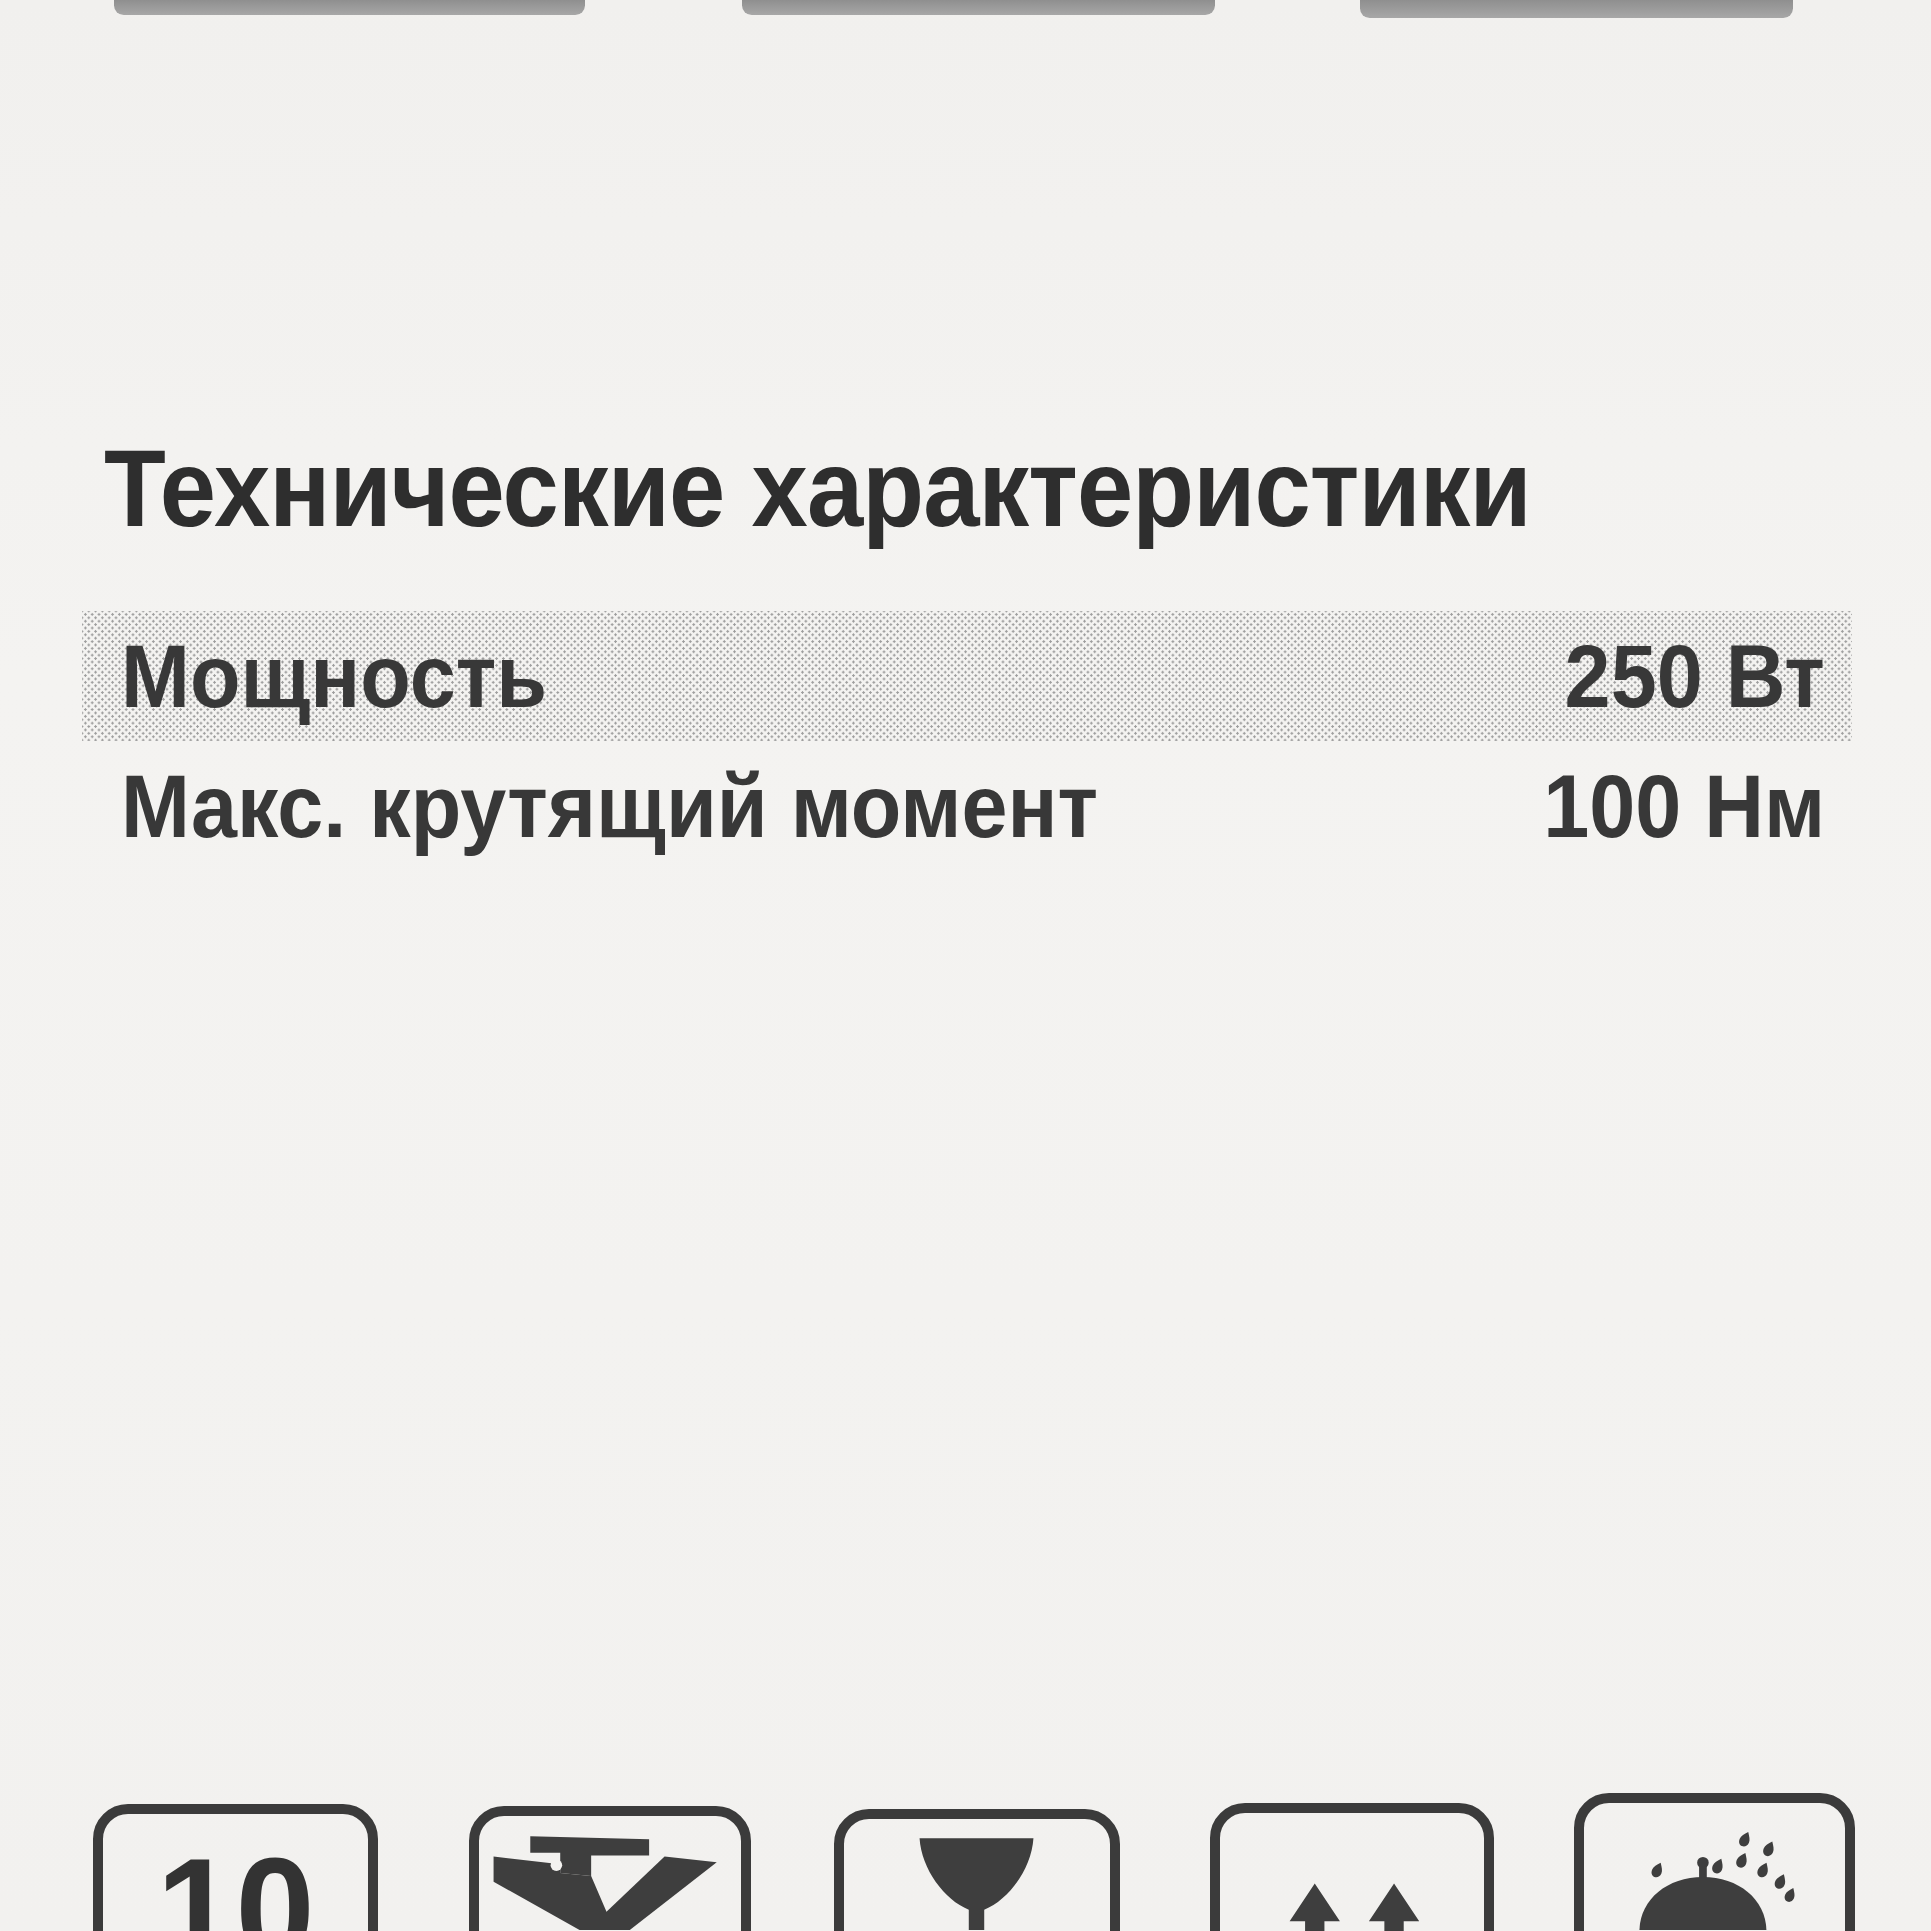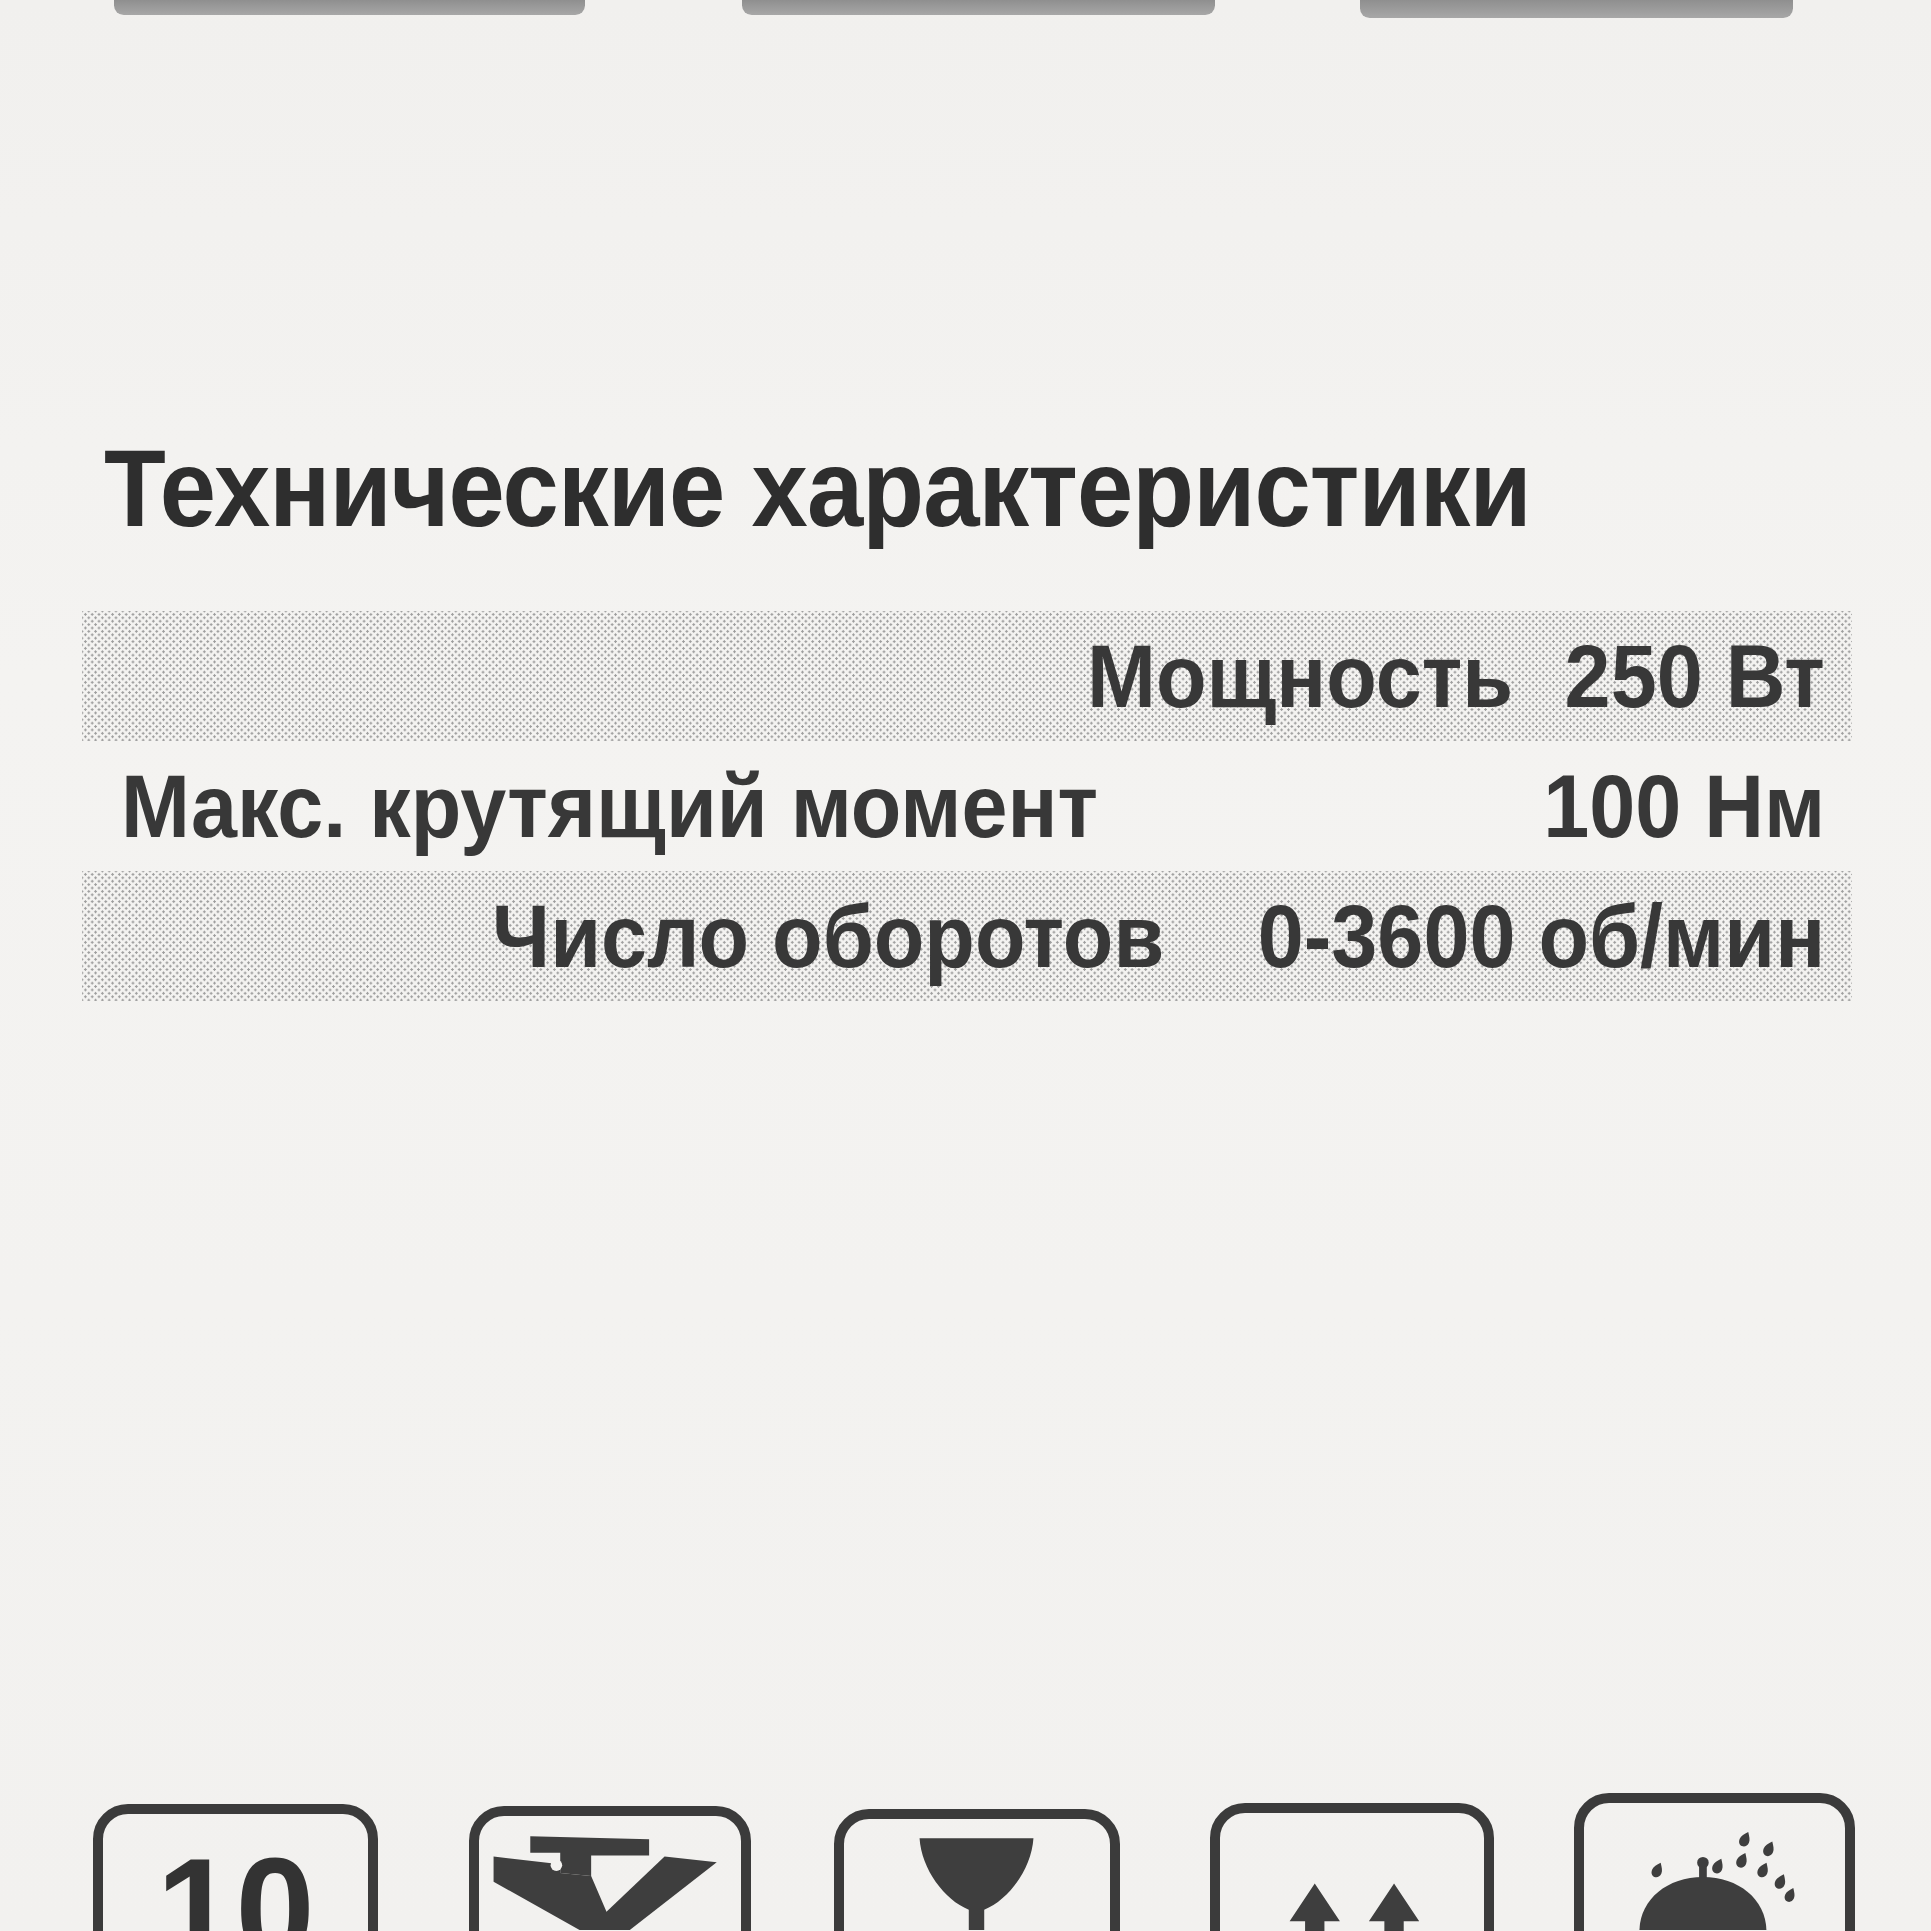--- a/index.html
+++ b/index.html
@@ -43,21 +43,20 @@
     height:130px;display:flex;align-items:center;
     justify-content:space-between;
     padding:0 27px 0 39px;box-sizing:border-box;
   }
   .spec-row.shaded{
     background-image:
       radial-gradient(circle, var(--dot) 1px, rgba(0,0,0,0) 1.4px),
       radial-gradient(circle, var(--dot) 1px, rgba(0,0,0,0) 1.4px);
     background-size:6.8px 6.8px;
     background-position:0 0, 3.4px 3.4px;
-    justify-content:flex-end;
   }
   .spec-label,.spec-value{
     font-size:89px;line-height:1;font-weight:700;white-space:nowrap;
   }
   .spec-label{transform:scaleX(0.93);transform-origin:left center;}
   .spec-value{transform:scaleX(0.93);transform-origin:right center;}
 
   
   .pictogram{
     position:absolute;height:270px;box-sizing:border-box;
@@ -87,24 +86,20 @@
 <div class="title">Технические характеристики</div>
 
 <div class="spec-table">
   <div class="spec-row shaded">
     <span class="spec-label">Мощность</span>
     <span class="spec-value">250 Вт</span>
   </div>
   <div class="spec-row">
     <span class="spec-label">Макс. крутящий момент</span>
     <span class="spec-value">100 Нм</span>
-  </div>
-  <div class="spec-row shaded">
-    <span class="spec-label">Число оборотов</span>
-    <span class="spec-value">0-3600 об/мин</span>
   </div>
 </div>
 
 <div class="pictogram p1">
   <div class="stack-num">10</div>
 </div>
 
 <div class="pictogram p2">
   <svg width="261" height="114" viewBox="0 0 270 118">
     <path class="glyph" d="M53,21 L176,24 L176,41 L116,41 L116,62 L84,59 L84,38 L53,38 Z"></path>

